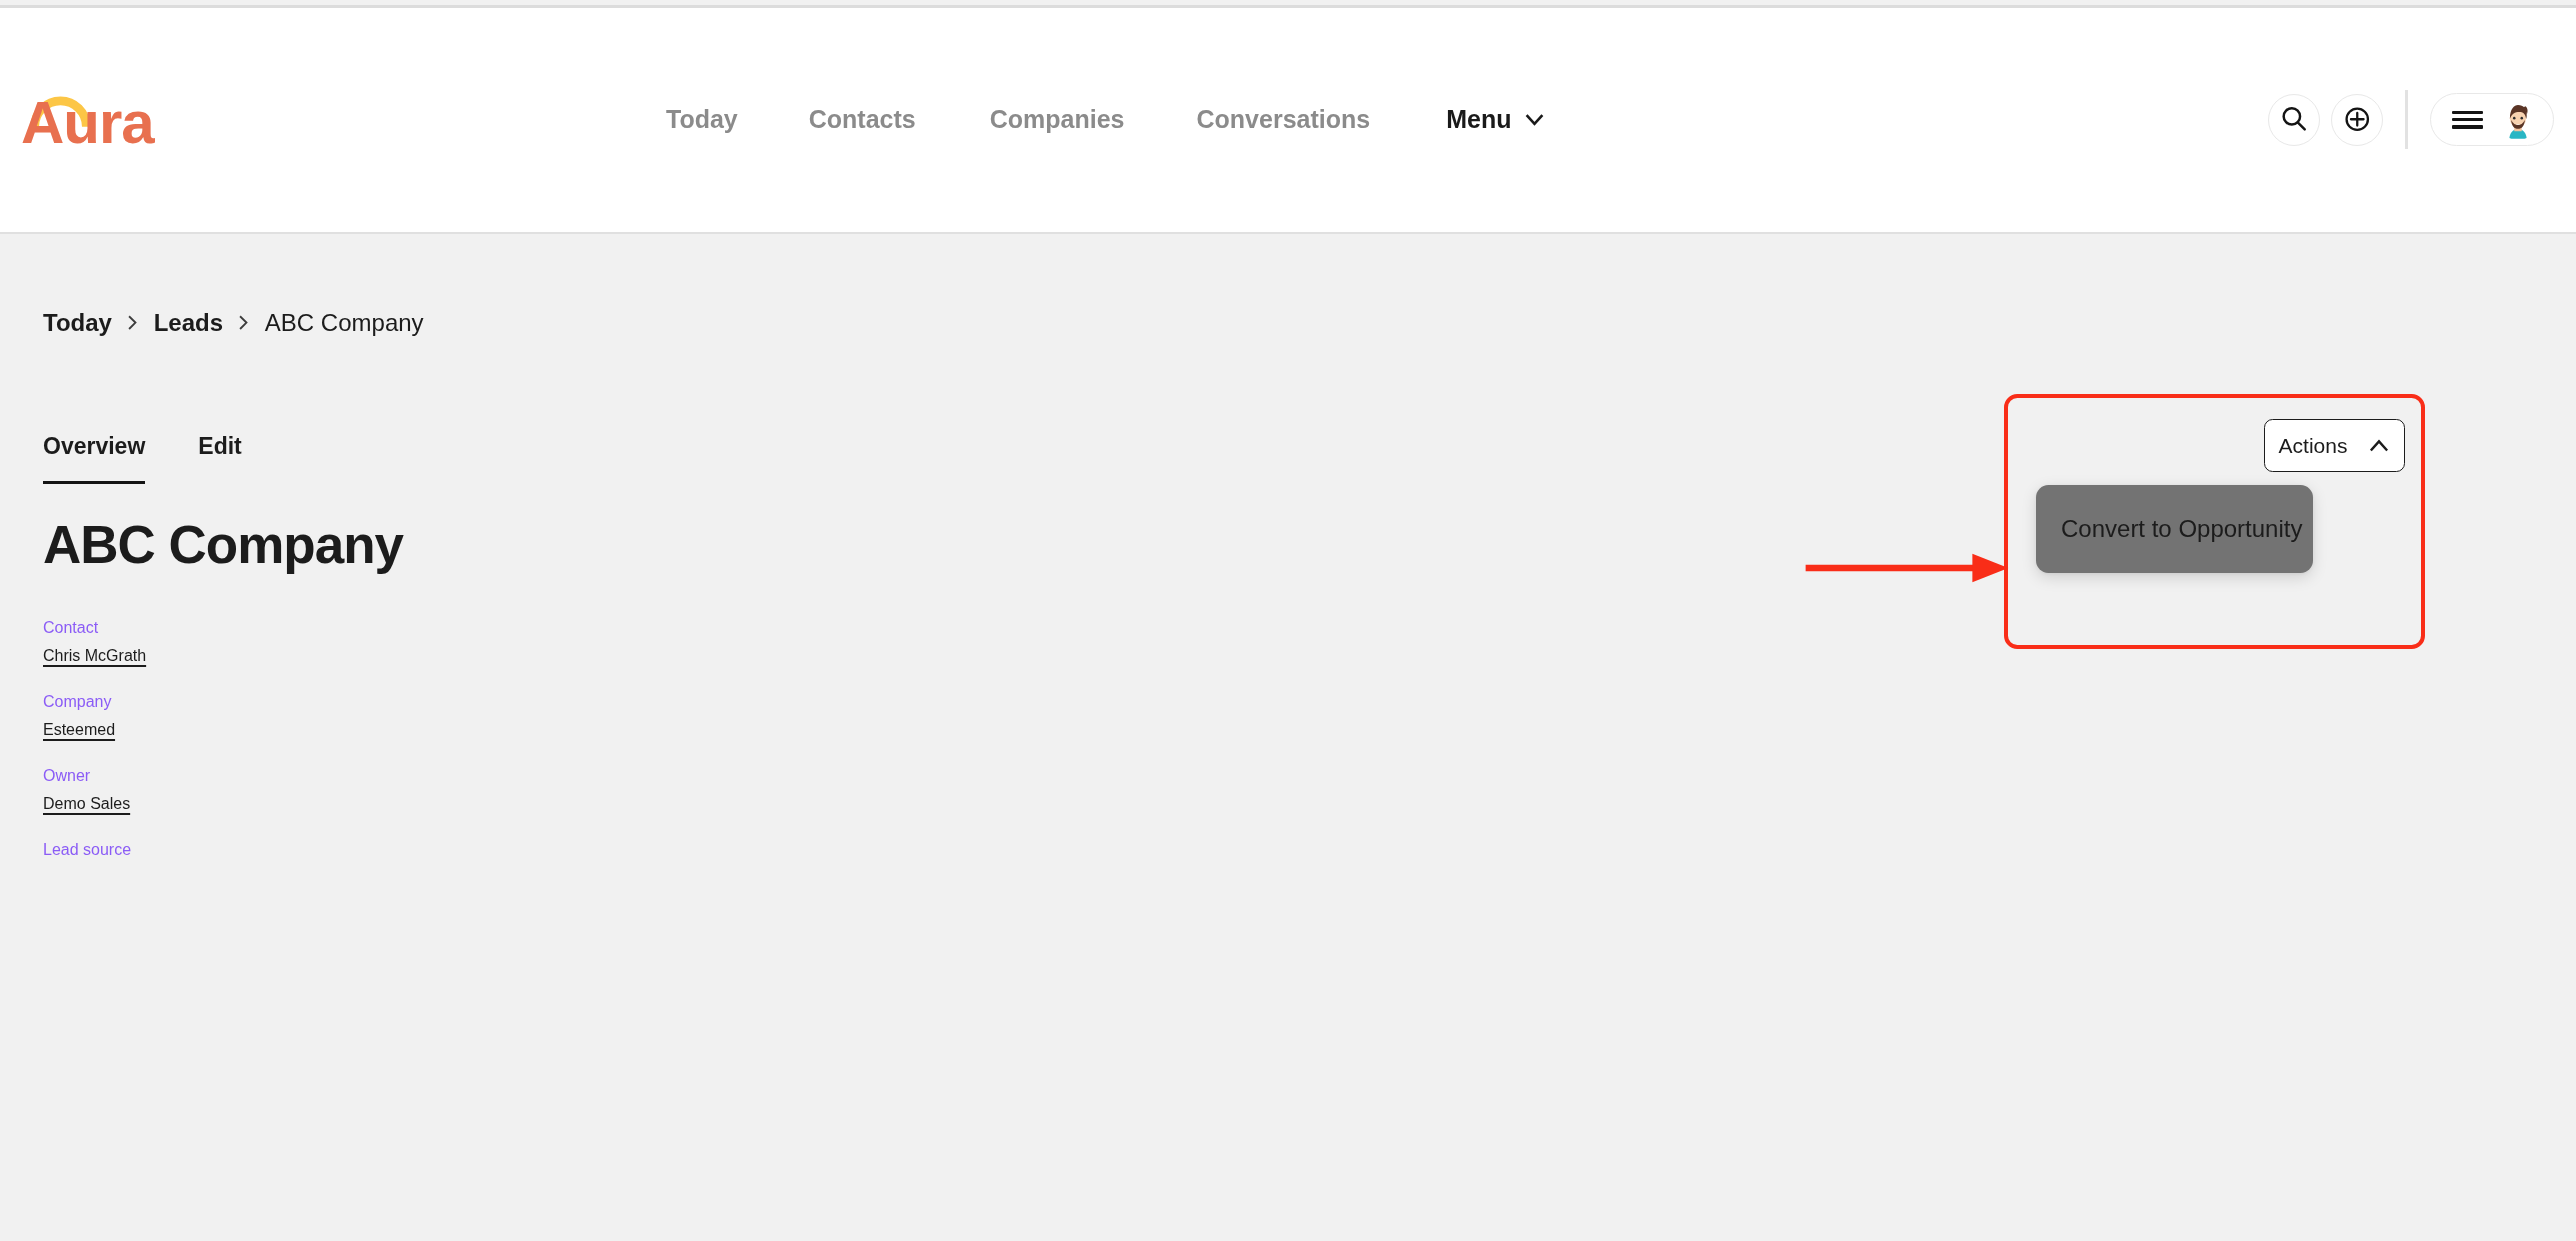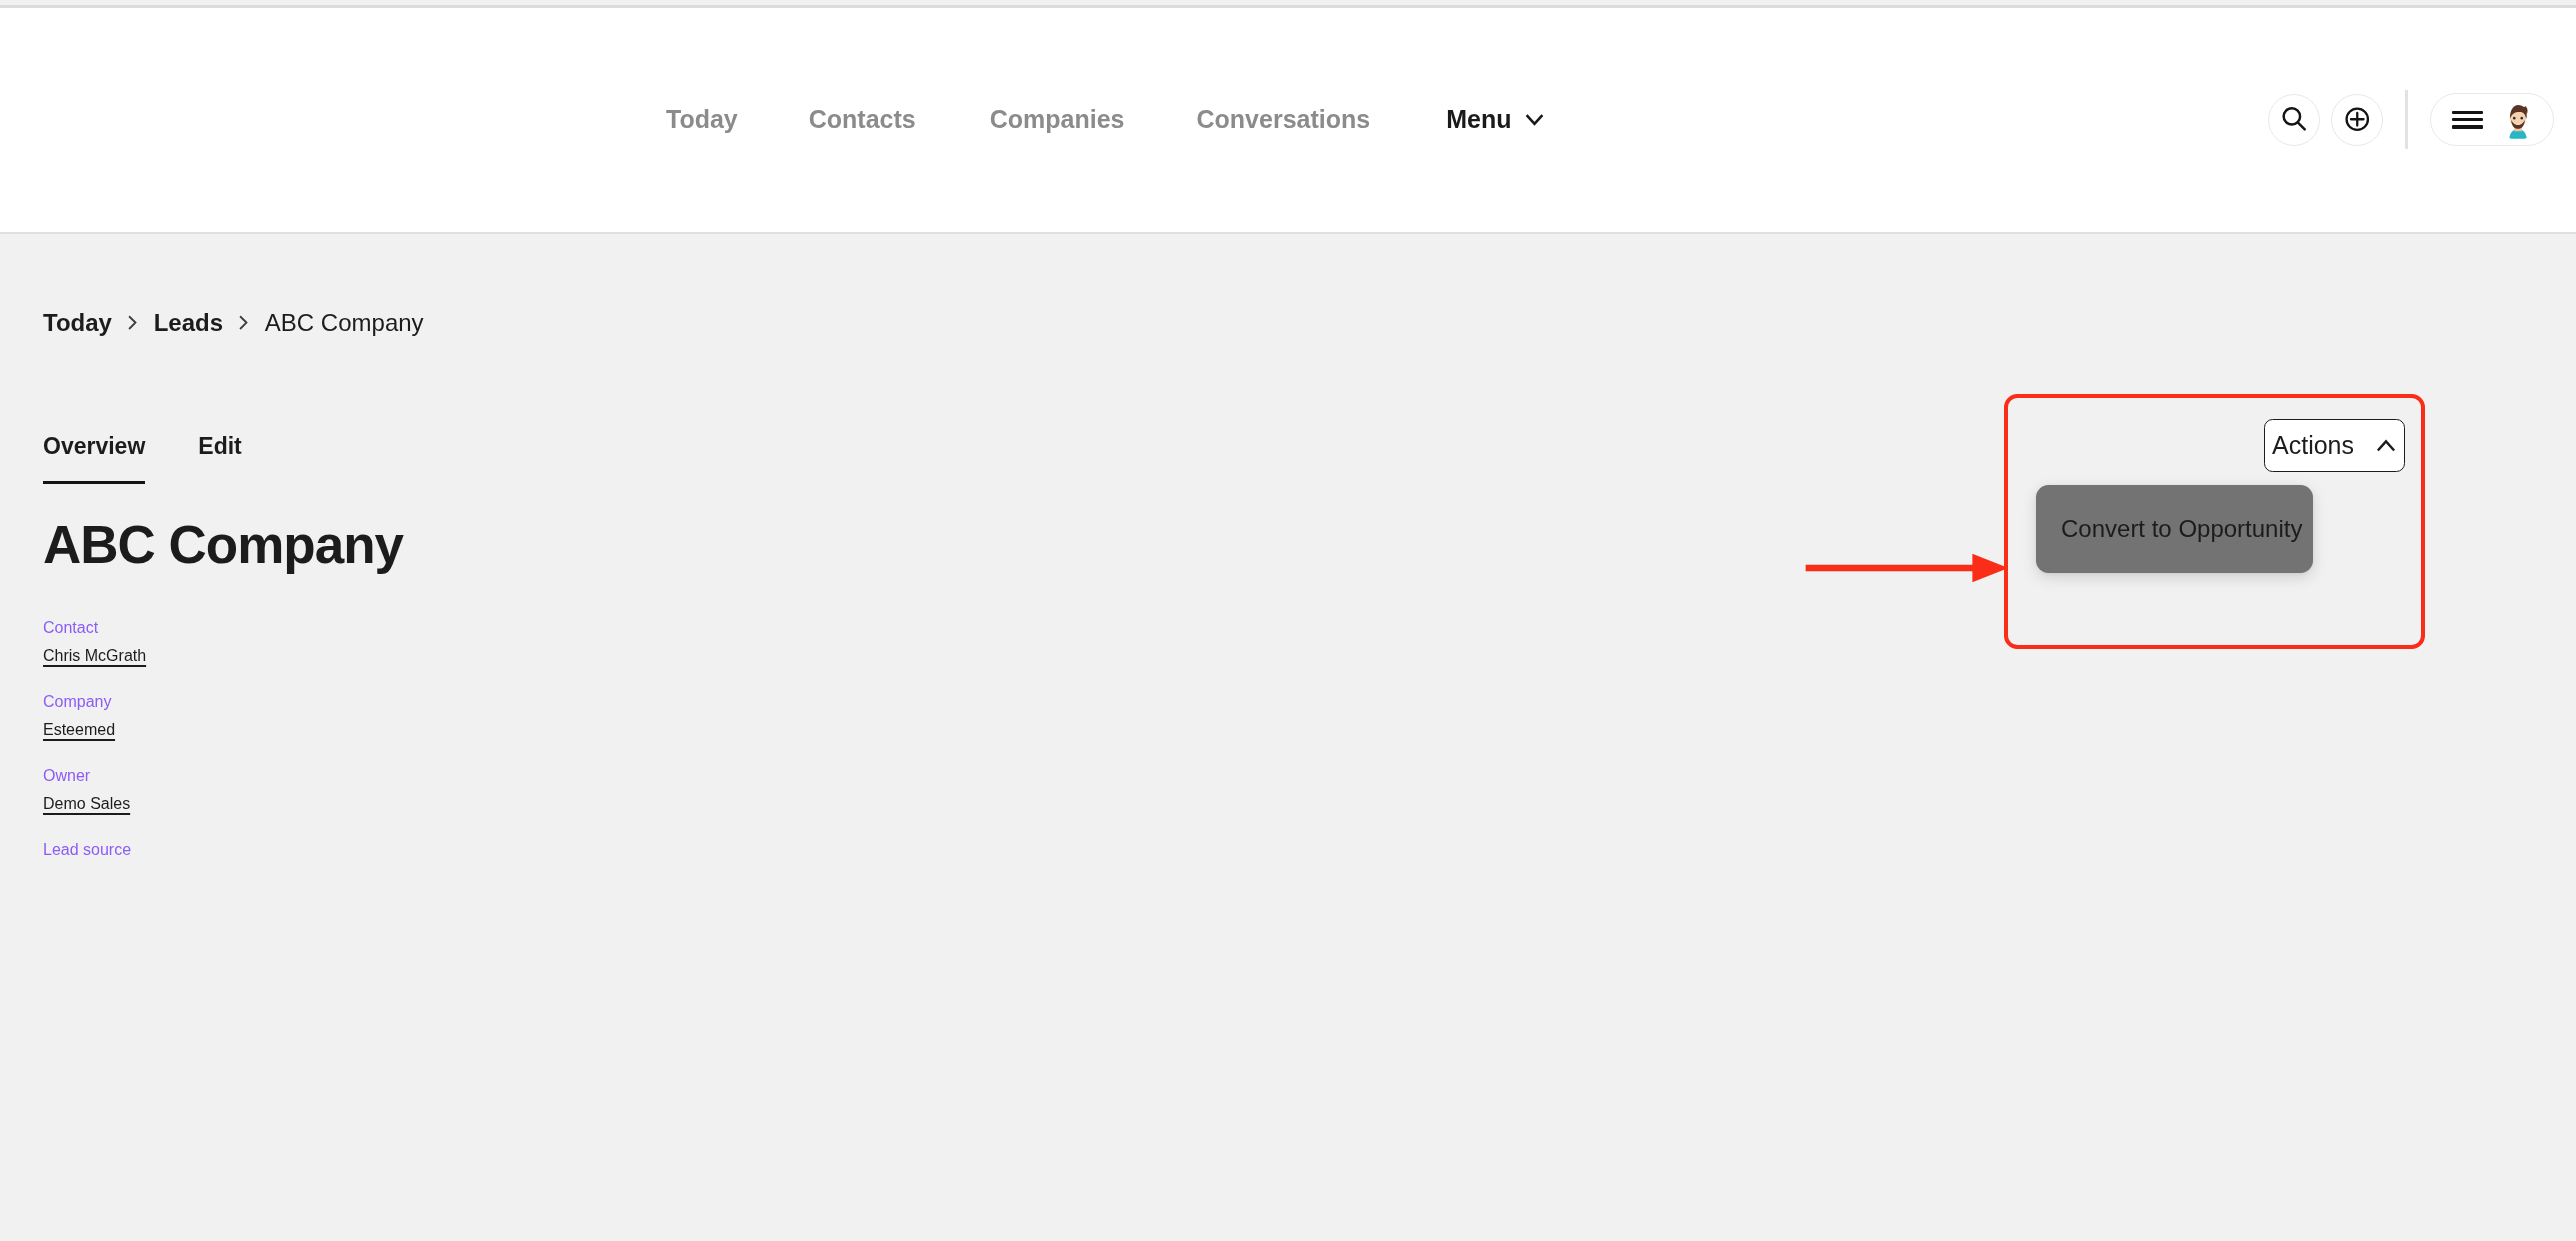--- a/index.html
+++ b/index.html
@@ -234,21 +234,21 @@
     display: flex;
     align-items: center;
     justify-content: center;
     gap: 21px;
     width: 141px;
     height: 53px;
     padding: 0 26px;
     background: #fff;
     border: 1.9px solid #1c1c1c;
     border-radius: 8.6px;
-    font-size: 25px;
+    font-size: 21px;
     font-weight: 400;
     color: #1c1c1c;
     cursor: pointer;
     white-space: nowrap;
   }
   .chev-up { width: 22px; height: 22px; flex: none; }
 
   .dropdown {
     position: absolute;
     left: 2036px;
@@ -289,20 +289,26 @@
     pointer-events: none;
   }
 </style>
 </head>
 <body>
 
 <div class="top-hairline"></div>
 
 <div class="header">
 
+  <div class="logo-wrap">
+    <svg class="logo-arc" viewBox="0 0 66 66">
+      <path d="M6 52 A 27 27 0 1 1 60 52" fill="none" stroke="#fcc646" stroke-width="9" stroke-linecap="butt"></path>
+    </svg>
+    <div class="logo-text">Aura</div>
+  </div>
 
   <nav class="nav">
     <div class="nav-item">Today</div>
     <div class="nav-sp-1"></div>
     <div class="nav-item">Contacts</div>
     <div class="nav-sp-2"></div>
     <div class="nav-item">Companies</div>
     <div class="nav-sp-3"></div>
     <div class="nav-item">Conversations</div>
     <div class="nav-sp-4"></div>

